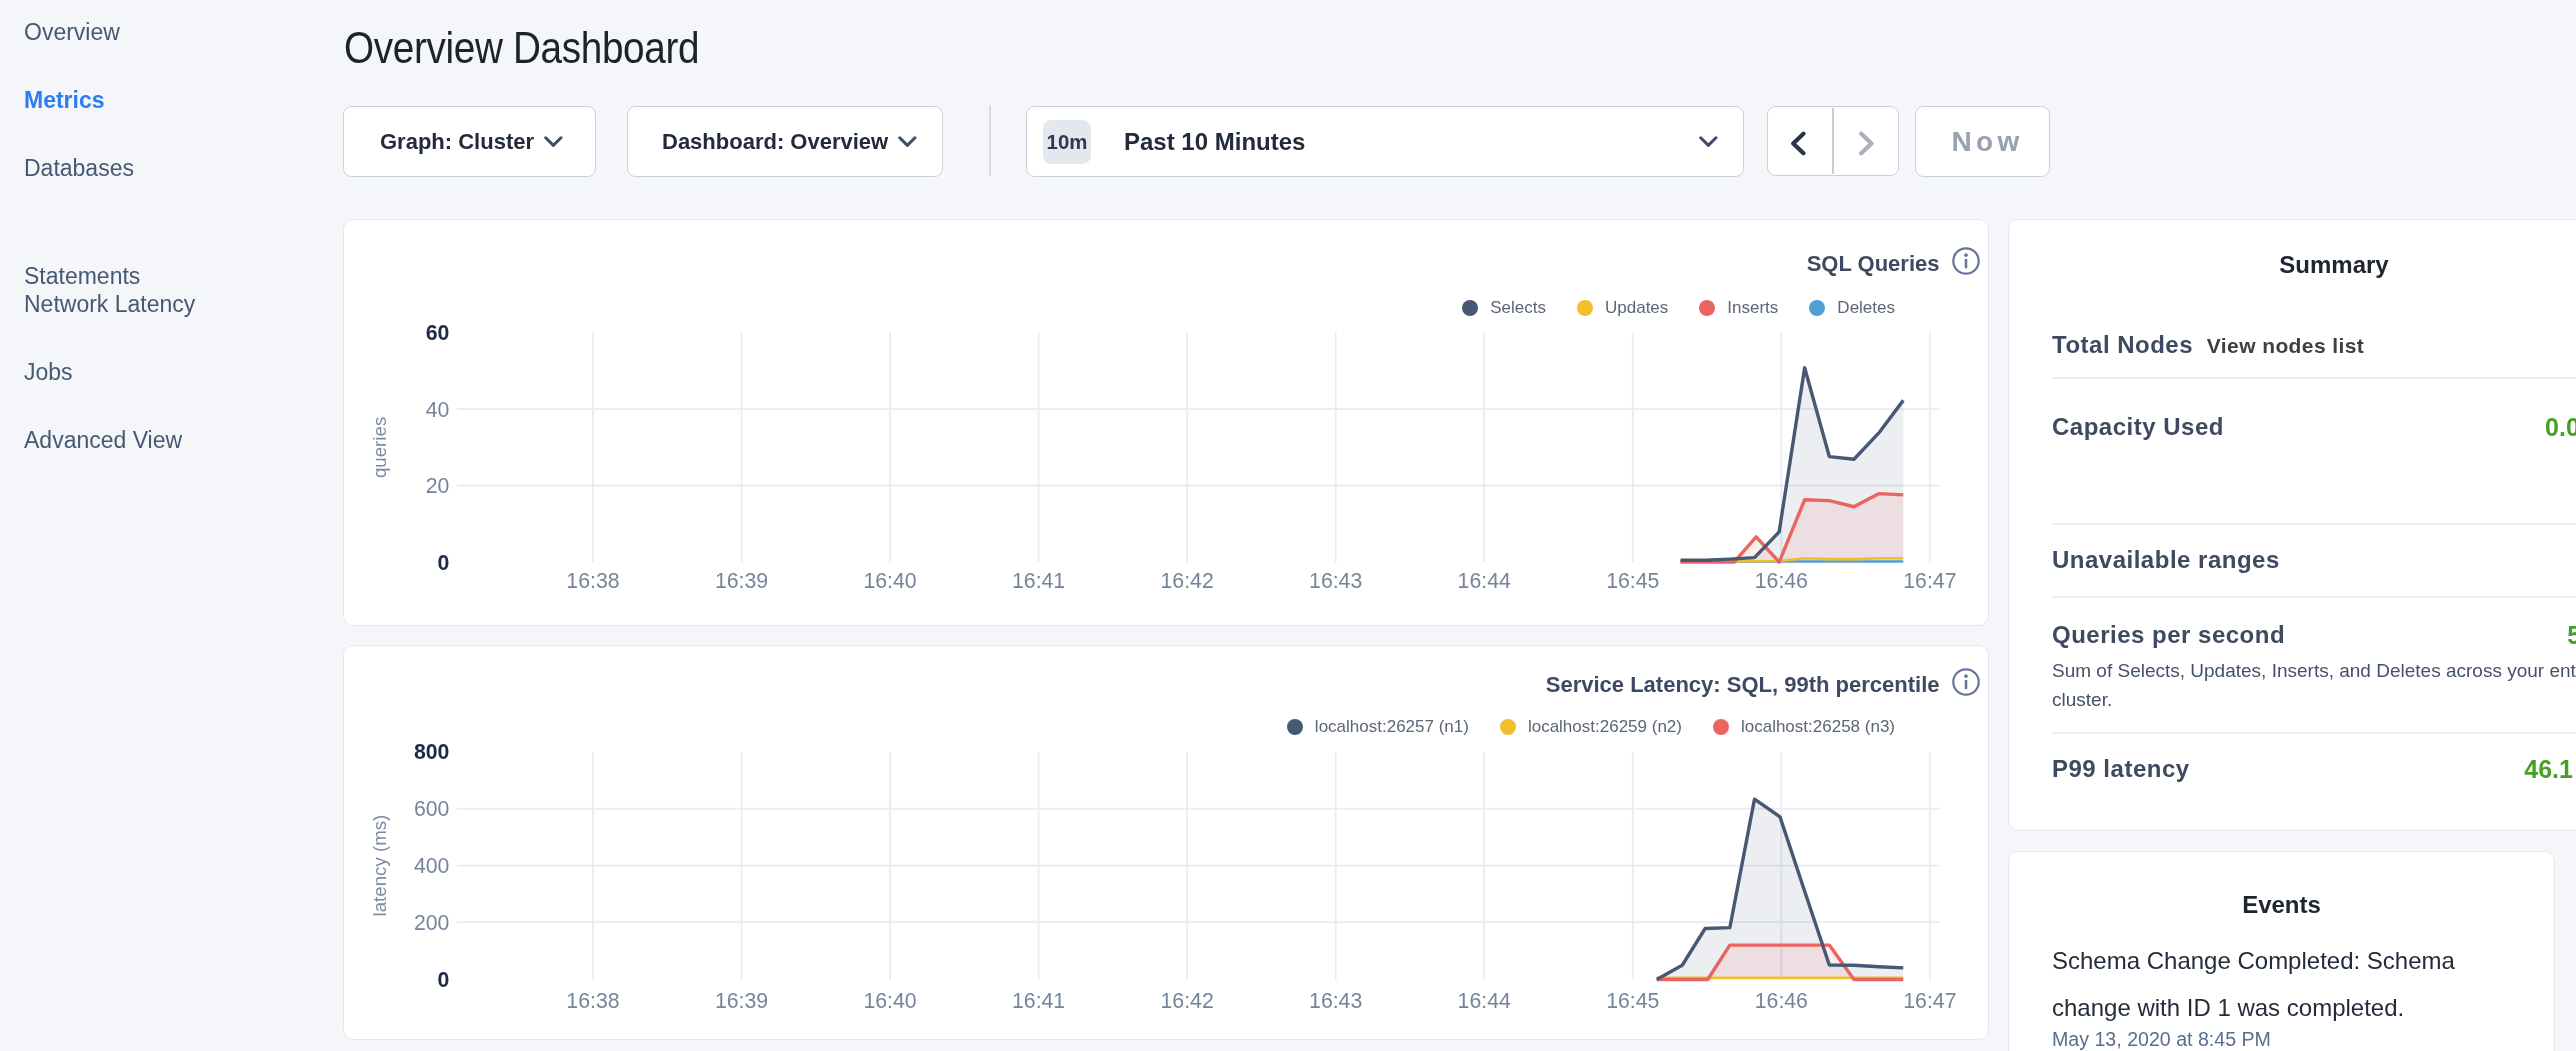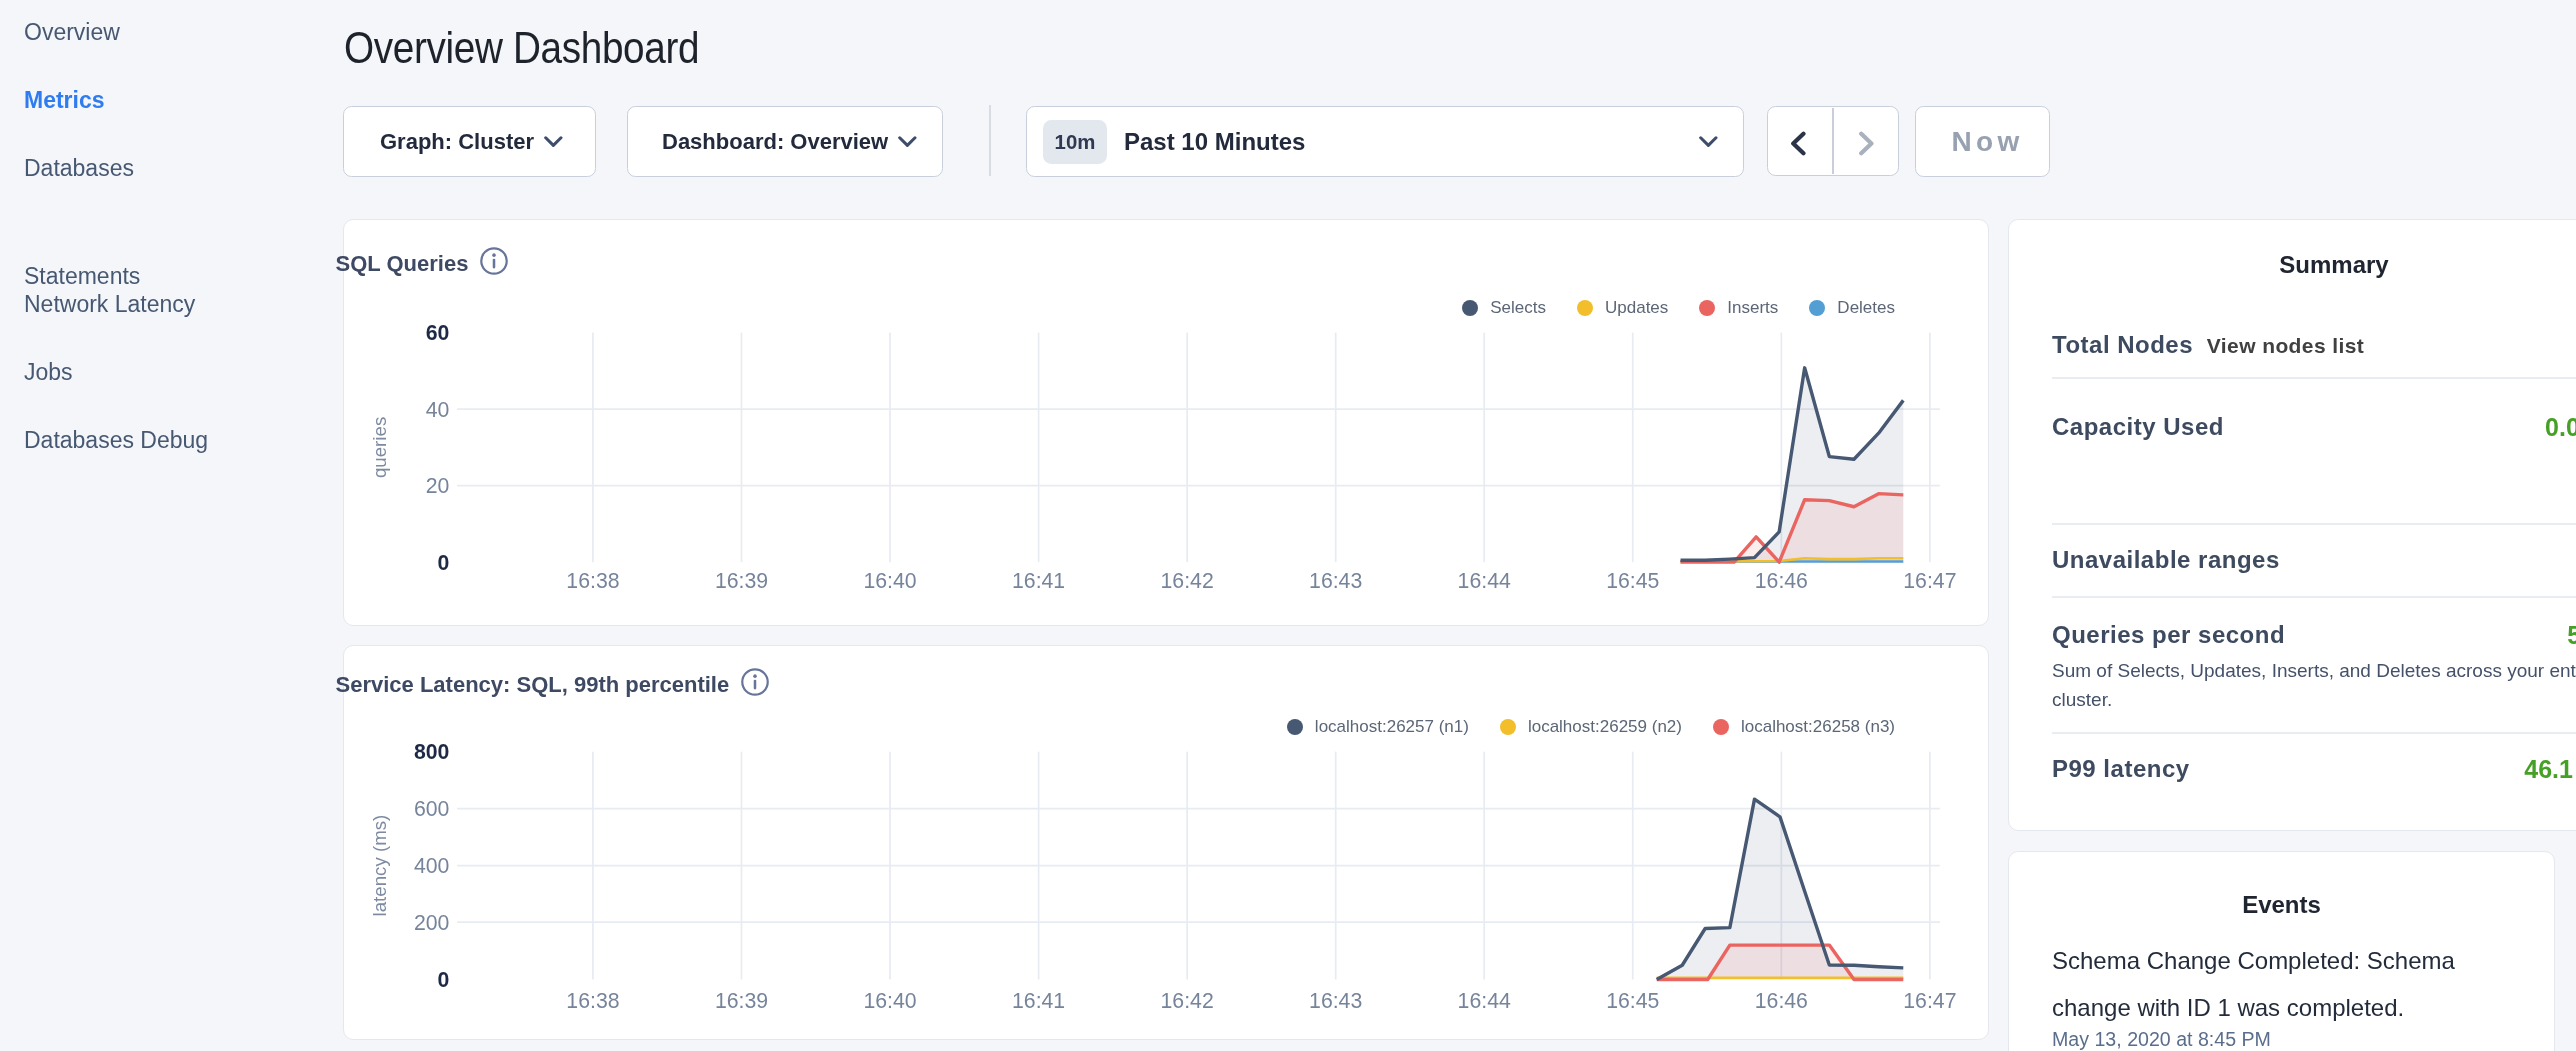--- a/index.html
+++ b/index.html
@@ -11,60 +11,60 @@
 .nav div { position:absolute; left:0; white-space:nowrap; font-size:23px; color:#475872; }
 .nav .active { color:#2f7cf0; font-weight:bold; }
 
 #title { position:absolute; left:344px; top:22px; font-size:45px; color:#1e222b; letter-spacing:-0.4px; transform:scaleX(0.86); transform-origin:left top; }
 
 .btn { position:absolute; background:#fff; border:1.7px solid #c9cfda; border-radius:8.5px; top:106px; height:71px; }
 .btn .lbl { position:absolute; top:50%; transform:translateY(-50%); font-weight:bold; font-size:22px; color:#222a3c; white-space:nowrap; }
 .chev { position:absolute; top:50%; transform:translateY(-50%); }
 
 .card { position:absolute; background:#fff; border:1.7px solid #e4e7ed; border-radius:10.2px; }
-.chart-title { position:absolute; left:-8.5px; width:100%; display:flex; justify-content:flex-start; align-items:center; gap:12px; font-weight:bold; font-size:22px; color:#3e4a63; }
+.chart-title { position:absolute; left:-8.5px; width:100%; display:flex; justify-content:flex-end; align-items:center; gap:12px; font-weight:bold; font-size:22px; color:#3e4a63; }
 .legend { position:absolute; display:flex; align-items:center; font-size:17px; color:#5c6676; }
 .legend .dot { width:16px; height:16px; border-radius:50%; margin-right:12px; }
 .legend .item { display:flex; align-items:center; }
 
 .srow-label { font-weight:bold; font-size:24px; color:#3d4a5f; letter-spacing:0.5px; }
 .green { color:#45a025; font-weight:bold; }
 .sep { position:absolute; left:43px; right:43px; height:1.7px; background:#e9ecf1; }
 </style>
 </head>
 <body>
 <div id="page">
 
   <div class="nav">
     <div style="top:18.7px;">Overview</div>
     <div class="active" style="top:87px;">Metrics</div>
     <div style="top:155px;">Databases</div>
     <div style="top:235px;margin-top:28px;">Statements</div>
     <div style="top:291px;">Network Latency</div>
     <div style="top:359px;">Jobs</div>
-    <div style="top:427px;">Databases Debug</div>
+    <div style="top:427px;">Advanced View</div>
   </div>
 
   <div id="title">Overview Dashboard</div>
 
   <div class="btn" style="left:343px; width:253px;">
     <span class="lbl" style="left:36px;">Graph: Cluster</span>
     <svg class="chev" style="right:32px;" width="18.7" height="12" viewBox="0 0 22 14">
         <path d="M2 2 L11 11 L20 2" fill="none" stroke="#3e4d6b" stroke-width="3.6" stroke-linecap="round" stroke-linejoin="round"></path>
       </svg>
   </div>
   <div class="btn" style="left:627px; width:316px;">
     <span class="lbl" style="left:34px;">Dashboard: Overview</span>
     <svg class="chev" style="right:25.5px;" width="18.7" height="12" viewBox="0 0 22 14">
         <path d="M2 2 L11 11 L20 2" fill="none" stroke="#3e4d6b" stroke-width="3.6" stroke-linecap="round" stroke-linejoin="round"></path>
       </svg>
   </div>
   <div class="abs" style="left:989px; top:105px; width:1.7px; height:71px; background:#d8dce4;"></div>
   <div class="btn" style="left:1026px; width:718px;">
-    <span class="abs" style="left:16px; top:50%; transform:translateY(-50%); background:#e3e7ee; border-radius:8.5px; width:64px; height:44px; line-height:44px; text-align:center; font-weight:bold; font-size:20.4px; color:#2f3a52;">10m</span>
+    <span class="abs" style="left:16px; top:50%; transform:translateY(-50%); background:#e3e7ee; border-radius:8.5px; width:48px; height:44px; line-height:44px; text-align:center; font-weight:bold; font-size:20.4px; color:#2f3a52;">10m</span>
     <span class="lbl" style="left:97px; font-size:24px;">Past 10 Minutes</span>
     <svg class="chev" style="right:25.5px;" width="18.7" height="12" viewBox="0 0 22 14">
         <path d="M2 2 L11 11 L20 2" fill="none" stroke="#3e4d6b" stroke-width="3.6" stroke-linecap="round" stroke-linejoin="round"></path>
       </svg>
   </div>
   <div class="btn" style="left:1767px; width:132px; height:70px;"></div>
   <div class="abs" style="left:1832px; top:108px; width:1.7px; height:66px; background:#c9cfda;"></div>
   <svg class="abs" style="left:1789px; top:131px;" width="18.7" height="25" viewBox="0 0 22 29">
       <path d="M17 3 L5 14.5 L17 26" fill="none" stroke="#2c3547" stroke-width="5" stroke-linecap="round" stroke-linejoin="round"></path>
     </svg>

